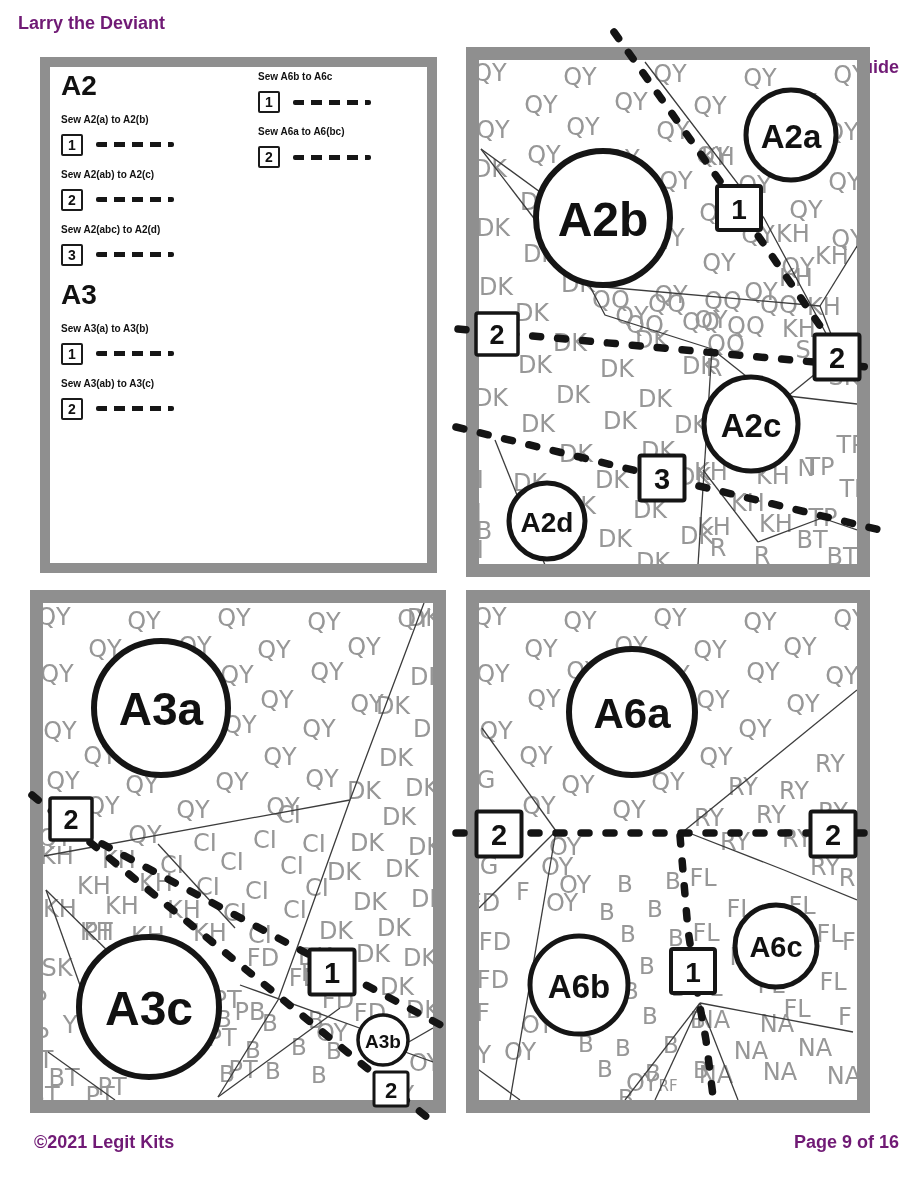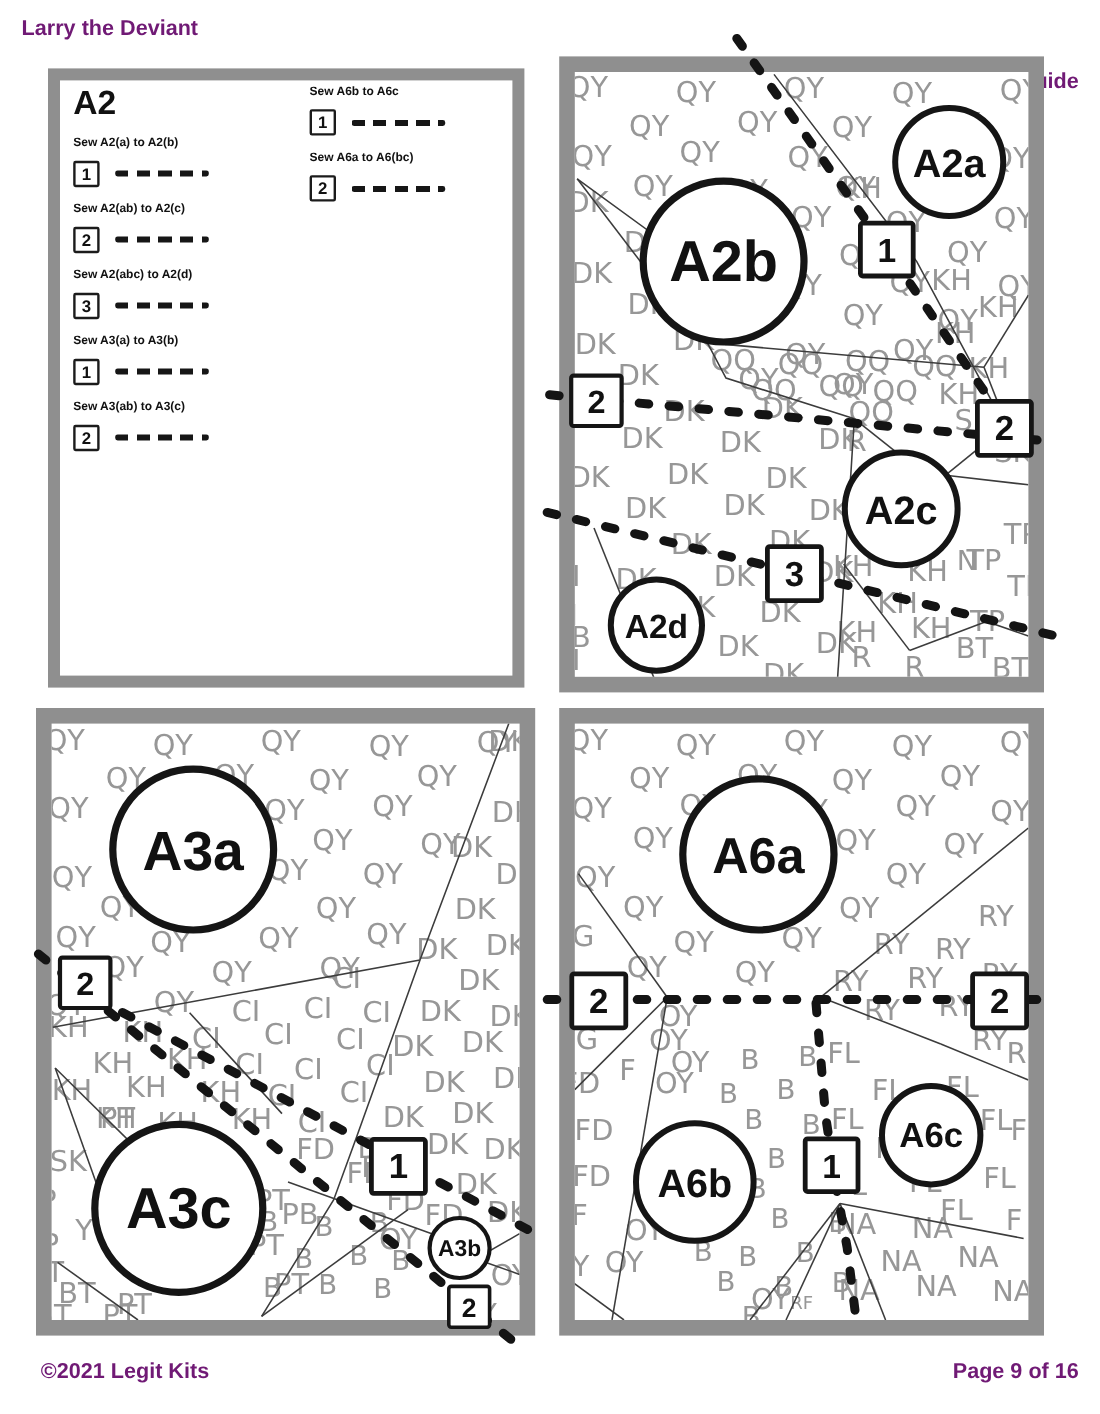--- a/index.html
+++ b/index.html
@@ -50,20 +50,21 @@
           <div class="ibox">2</div>
           <div class="idash"></div>
         </div>
         <div class="istep-text">Sew A2(abc) to A2(d)</div>
         <div class="imark">
           <div class="ibox">3</div>
           <div class="idash"></div>
         </div>
       </div>
       <div class="isec">
+        <div class="ihead">A3</div>
         <div class="istep-text">Sew A3(a) to A3(b)</div>
         <div class="imark">
           <div class="ibox">1</div>
           <div class="idash"></div>
         </div>
         <div class="istep-text">Sew A3(ab) to A3(c)</div>
         <div class="imark">
           <div class="ibox">2</div>
           <div class="idash"></div>
         </div>

